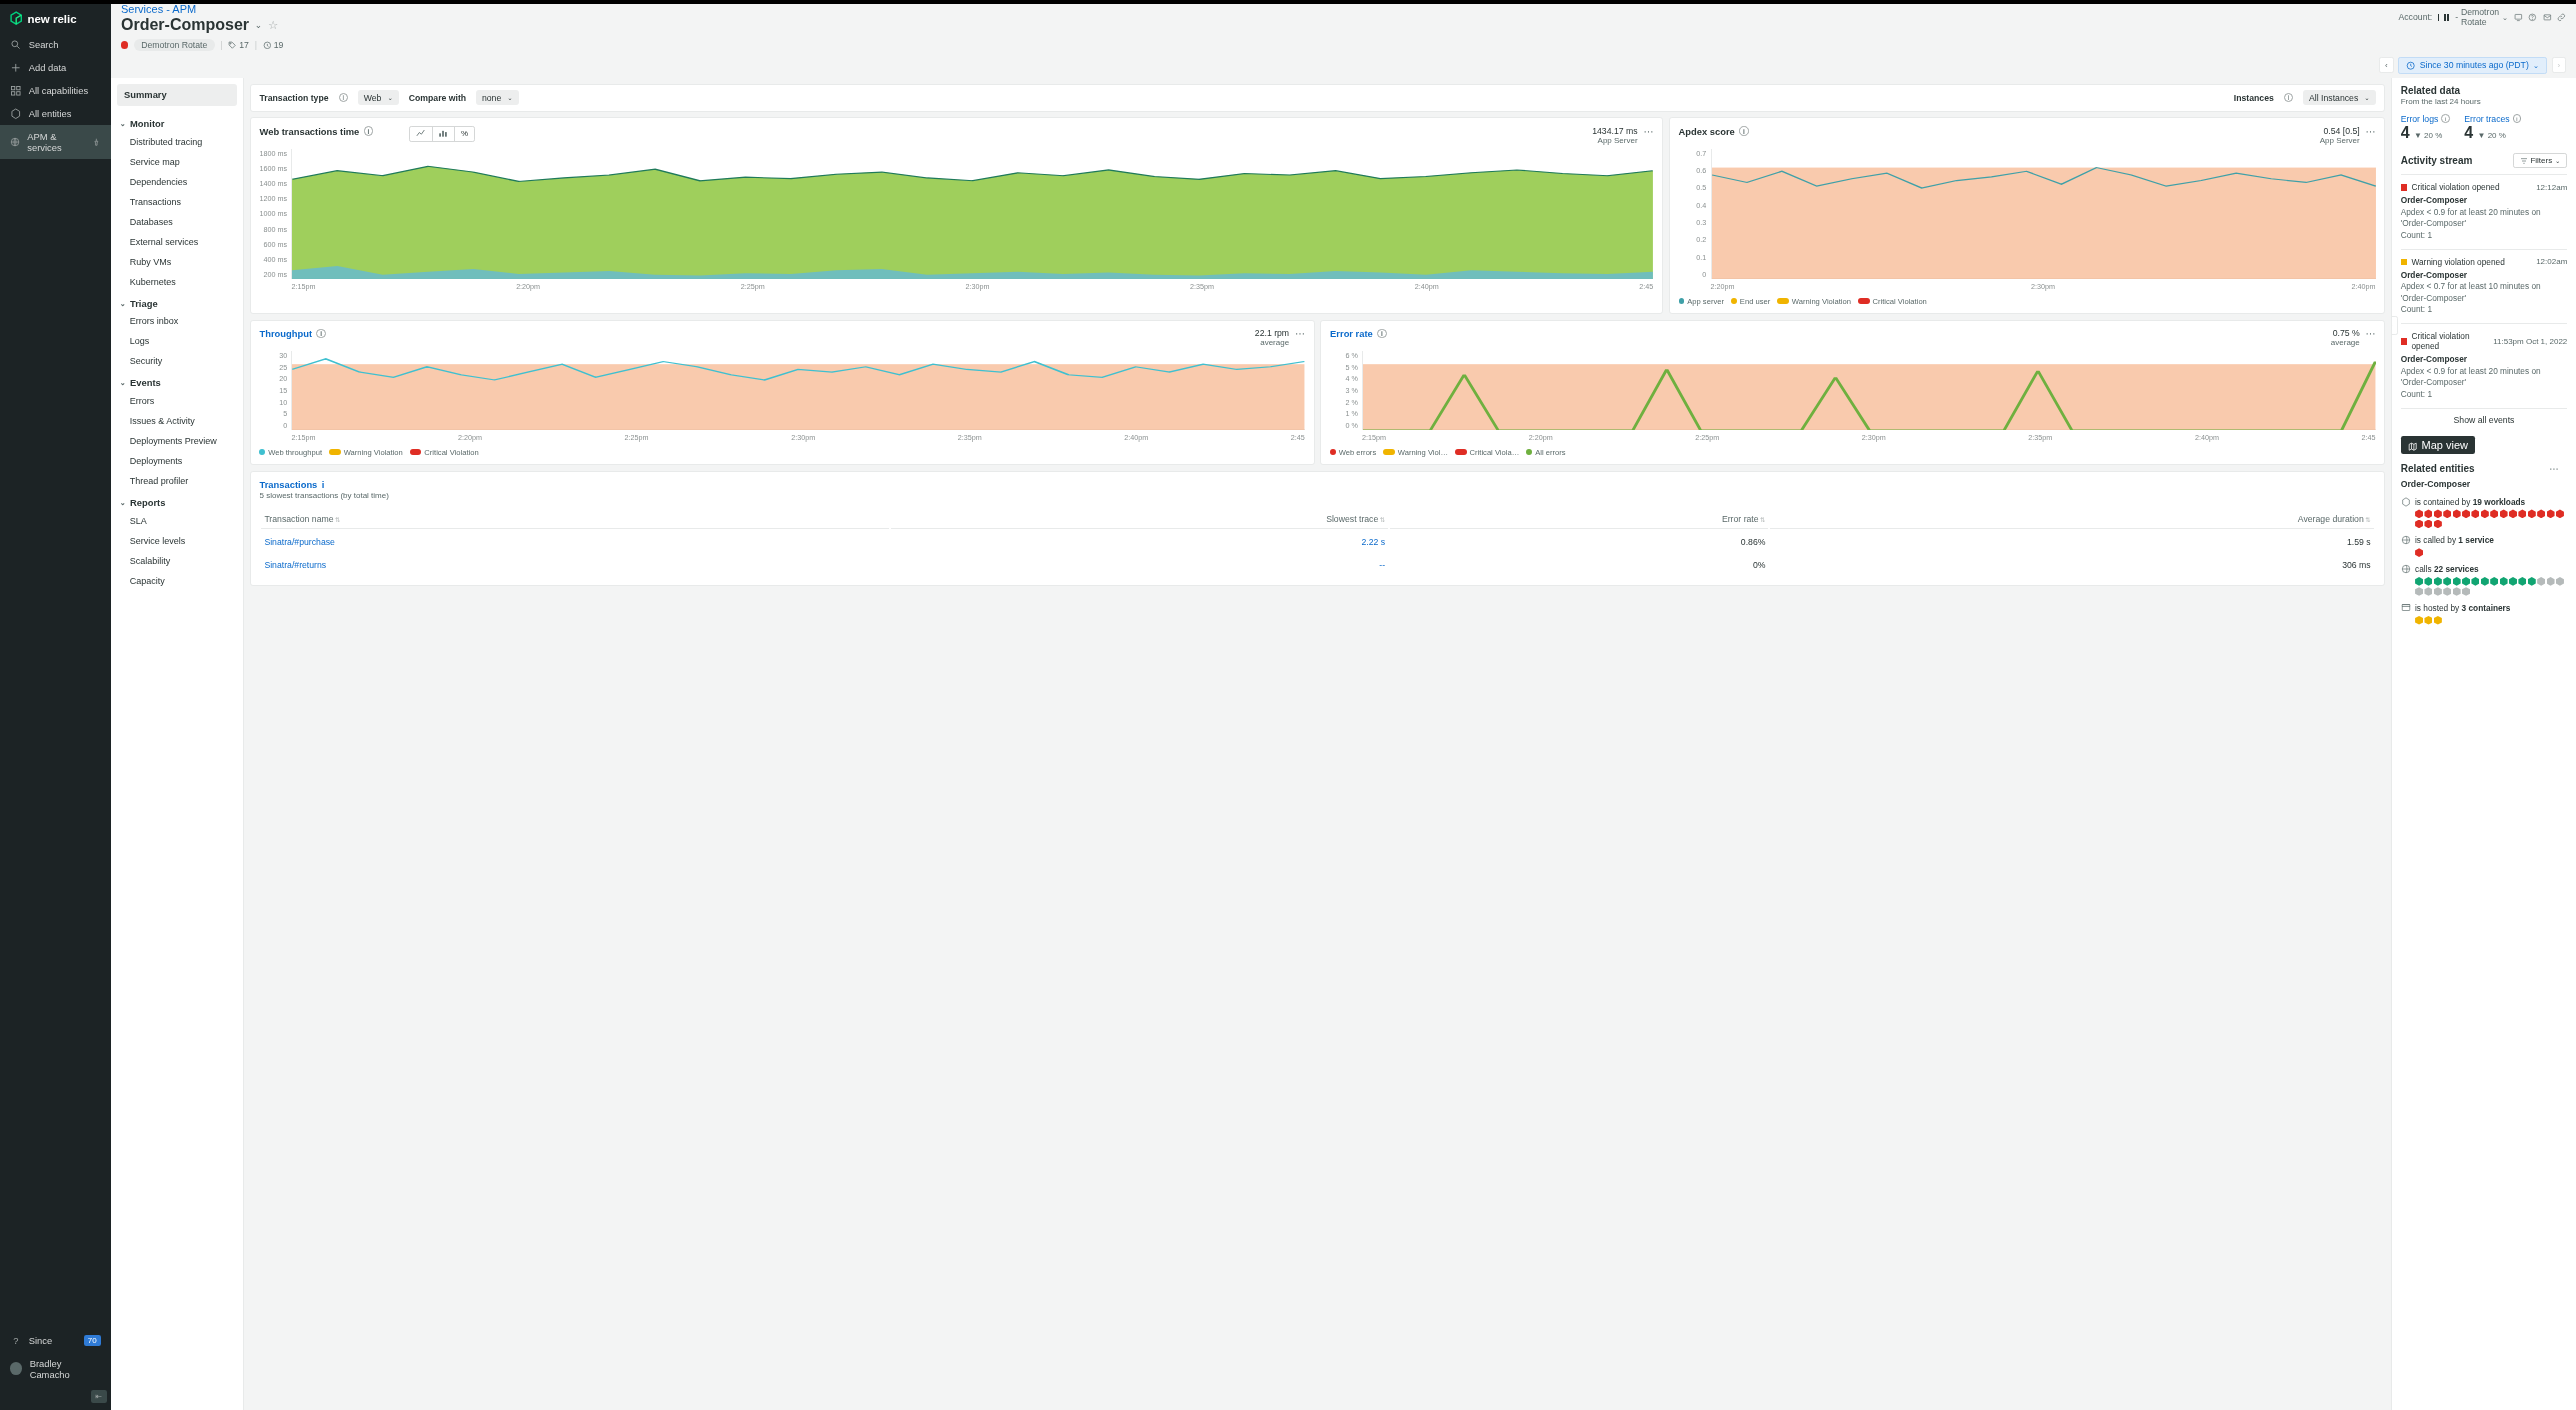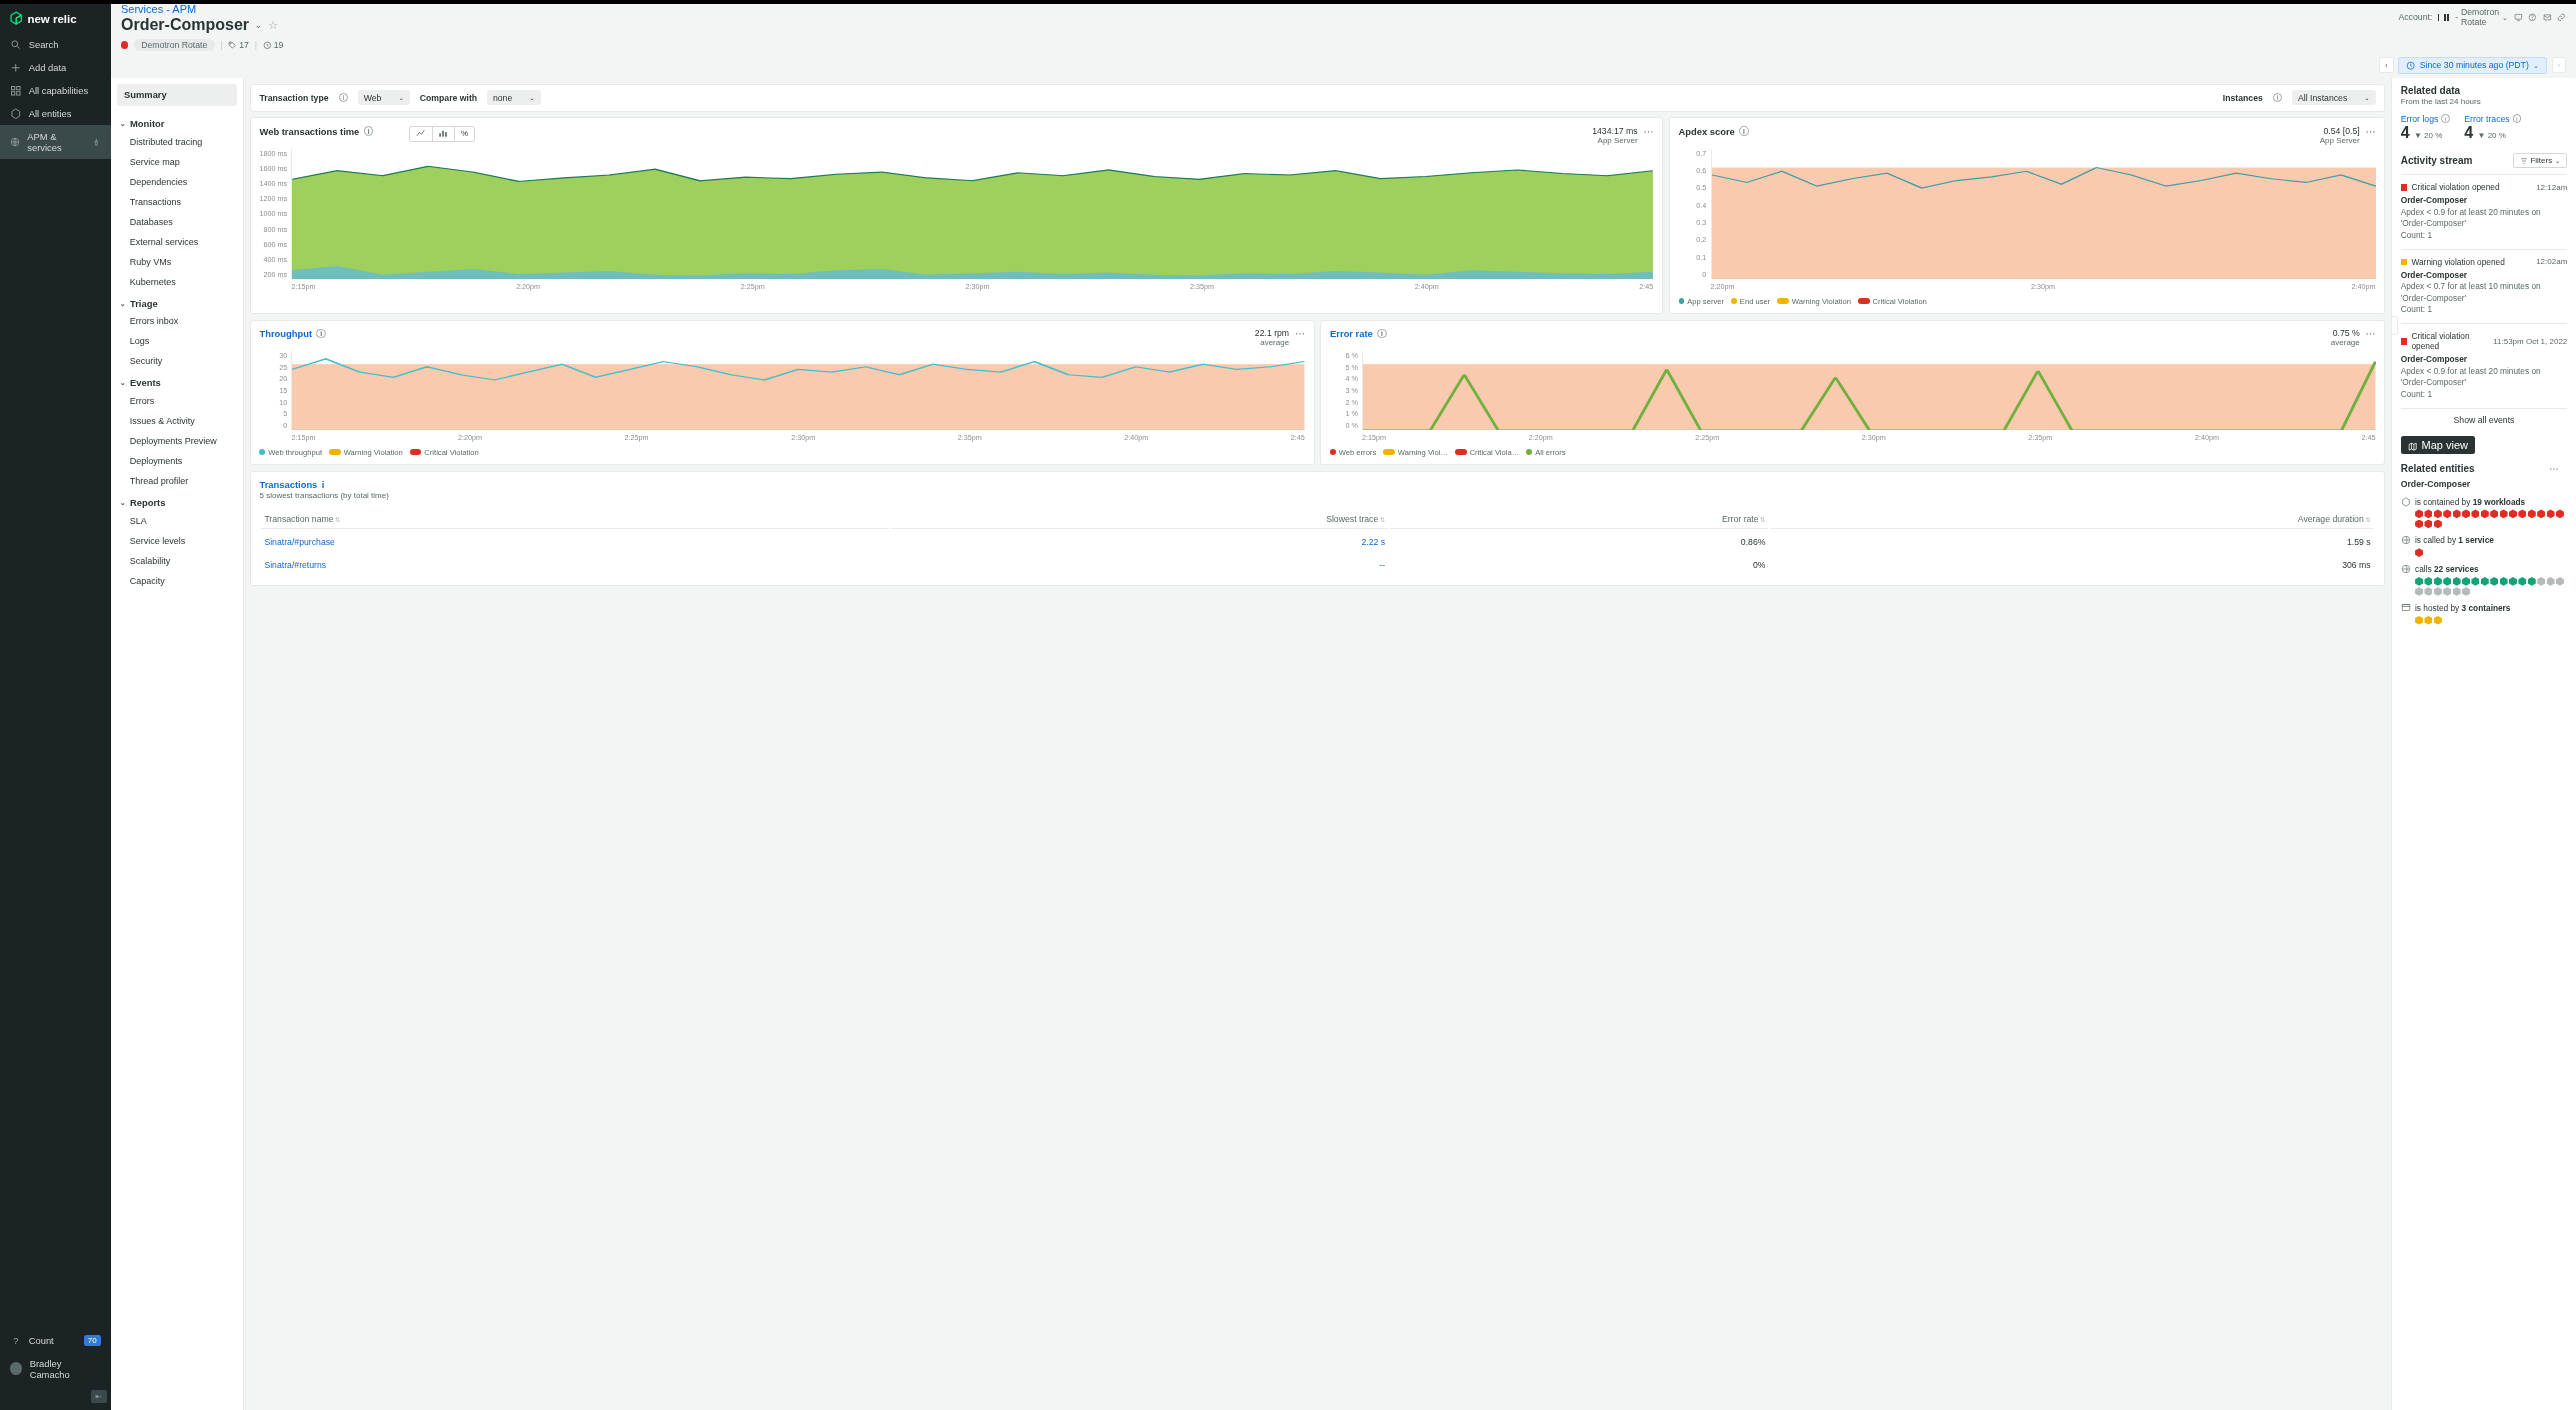--- a/index.html
+++ b/index.html
@@ -30,21 +30,21 @@
 .body{flex:1;display:flex;min-height:0}
 .subnav{width:133px;background:#fff;border-right:0.7px solid #e8eaea;overflow-y:auto;padding:5.8px;flex-shrink:0}
 .subnav .pill{background:#edeeee;border-radius:2.9px;padding:5.8px 7.2px;font-weight:600;font-size:9.4px;margin-bottom:5.8px}
 .subnav .grp{padding:5.8px 2.9px 2.9px 2.9px;display:flex;align-items:center;gap:4.3px;font-weight:600;font-size:9.4px;color:#2a3434}
 .subnav .grp .cv{font-size:7.2px;color:#5a6969}
 .subnav .link{padding:5px 2.9px 5px 13px;font-size:9px;color:#2a3434;cursor:pointer}
 .content{flex:1;display:flex;min-width:0}
 .center{flex:1;padding:5.8px;overflow-y:auto;min-width:0}
 .toolbar{background:#fff;border:0.7px solid #e8eaea;border-radius:2.9px;padding:5.8px 8.7px;display:flex;align-items:center;gap:10px;margin-bottom:5.8px;font-size:8.7px}
 .toolbar .lbl{font-weight:600}
-.toolbar .sel{background:#edeeee;border-radius:3px;padding:2.2px 5.8px;display:inline-flex;align-items:center;gap:17px}
+.toolbar .sel{background:#edeeee;border-radius:3px;padding:2.2px 5.8px;display:inline-flex;align-items:center;gap:6px}
 .toolbar .spacer{flex:1}
 .toolbar .info-ic{width:9.4px;height:9.4px;border:0.7px solid #9fa5a5;border-radius:50%;display:inline-flex;align-items:center;justify-content:center;font-size:6.5px;color:#5a6969}
 .time-pill{margin-left:auto;display:flex;align-items:center;gap:4.3px}
 .time-pill .arrow{background:#fff;border:0.7px solid #e8eaea;border-radius:2.2px;width:14.4px;height:16px;display:flex;align-items:center;justify-content:center;color:#5a6969;font-size:8px}
 .time-pill .main-pill{background:#e1eefb;border:0.7px solid #c2dcf6;border-radius:2.2px;padding:2.2px 7.2px;color:#0b6acb;display:flex;align-items:center;gap:4.3px;font-size:8.7px}
 .top-actions{display:flex;align-items:center;gap:4.3px;padding:2.9px 10px 4.3px 0}
 .cards-row{display:flex;gap:5.8px;margin-bottom:5.8px}
 .card{background:#fff;border:0.7px solid #e8eaea;border-radius:2.9px;padding:7.2px 8.7px;position:relative}
 .card.wide{flex:2}
 .card.narrow{flex:1}
@@ -165,21 +165,21 @@
             <svg width="8.7" height="8.7" viewBox="0 0 24 24" fill="none" stroke="#9fa5a5" stroke-width="2">
               <path d="M12 2v7M8 9h8l-2 5v6h-4v-6z"></path>
             </svg>
           </span>
         </div>
       </div>
     <div class="side-spacer"></div>
     <div class="side-footer">
       <div class="side-item">
         <span class="ic">?</span>
-        <span>Count</span>
+        <span>Since</span>
         <span class="badge">70</span>
       </div>
       <div class="side-item">
         <span class="avatar"></span>
         <span>Bradley Camacho</span>
       </div>
       <div class="collapse-btn">⇤</div>
     </div>
   </div>
 

